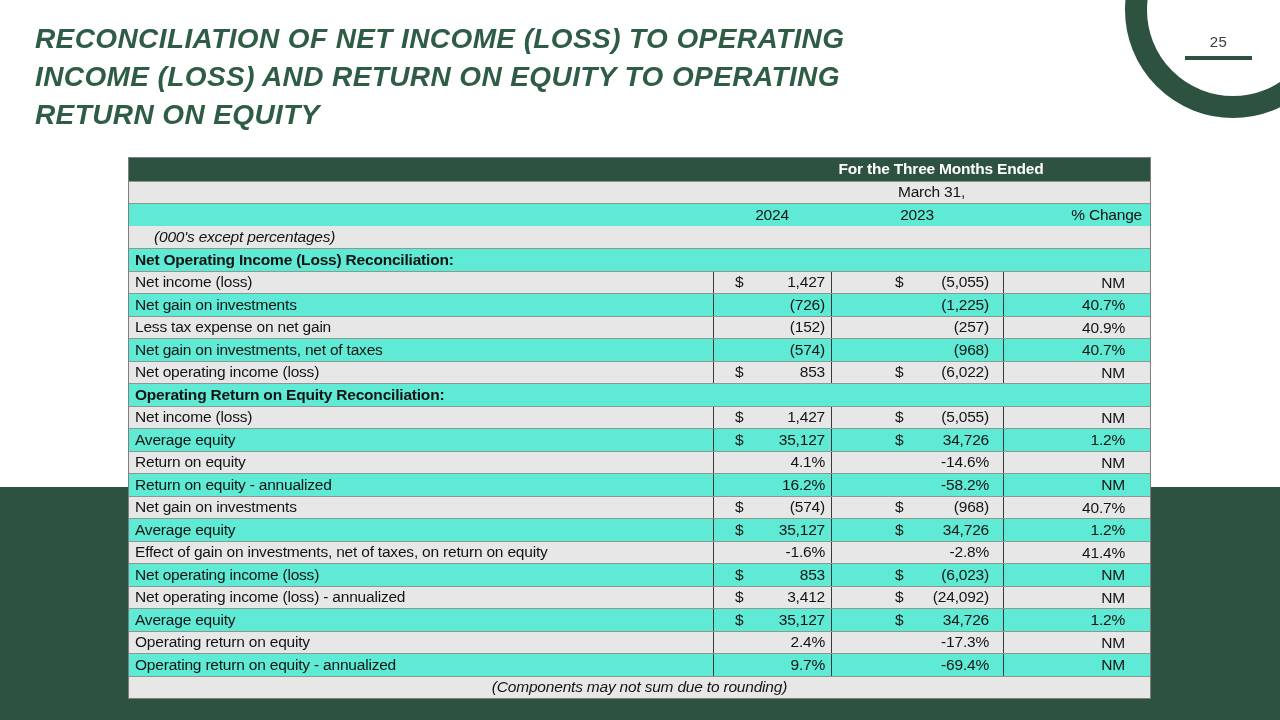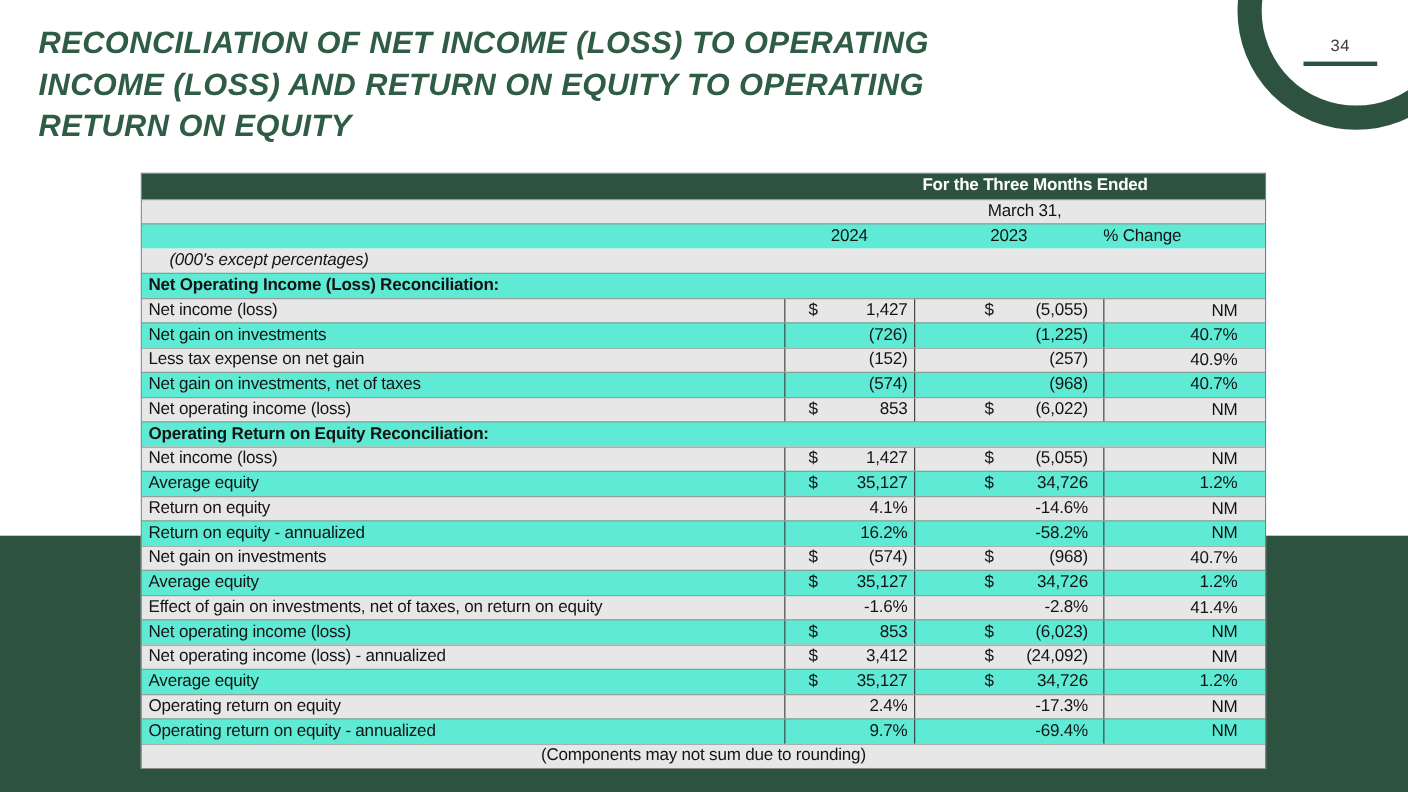--- a/index.html
+++ b/index.html
@@ -60,33 +60,33 @@
 
   .dollar1 { padding-left:21px; }
   .dollar2 { padding-left:63px; }
   .val { flex:1; text-align:right; }
   .c-y1 .val { padding-right:6px; }
   .c-y2 .val { padding-right:14px; }
 
   .span-right { width:439px; margin-left:584px; text-align:center; }
   .h-y1 { width:118px; margin-left:584px; text-align:center; }
   .h-y2 { width:172px; text-align:center; }
-  .h-chg { flex:1; text-align:left; padding-right:8px; }
+  .h-chg { flex:1; text-align:right; padding-right:8px; }
 
   .row.section .c-label { font-weight:bold; }
   .row.note .c-label { font-style:italic; }
-  .row.footer { justify-content:center; }
+  .row.footer { justify-content:center; font-style:italic; }
 </style>
 </head>
 <body>
 
 <div class="band"></div>
 <div class="ring"></div>
 
-<div class="pagenum">34</div>
+<div class="pagenum">25</div>
 <div class="pageline"></div>
 
 <div class="title">
   <div>RECONCILIATION OF NET INCOME (LOSS) TO OPERATING</div>
   <div>INCOME (LOSS) AND RETURN ON EQUITY TO OPERATING</div>
   <div>RETURN ON EQUITY</div>
 </div>
 
 <div class="tbl">
   <div class="row green">

